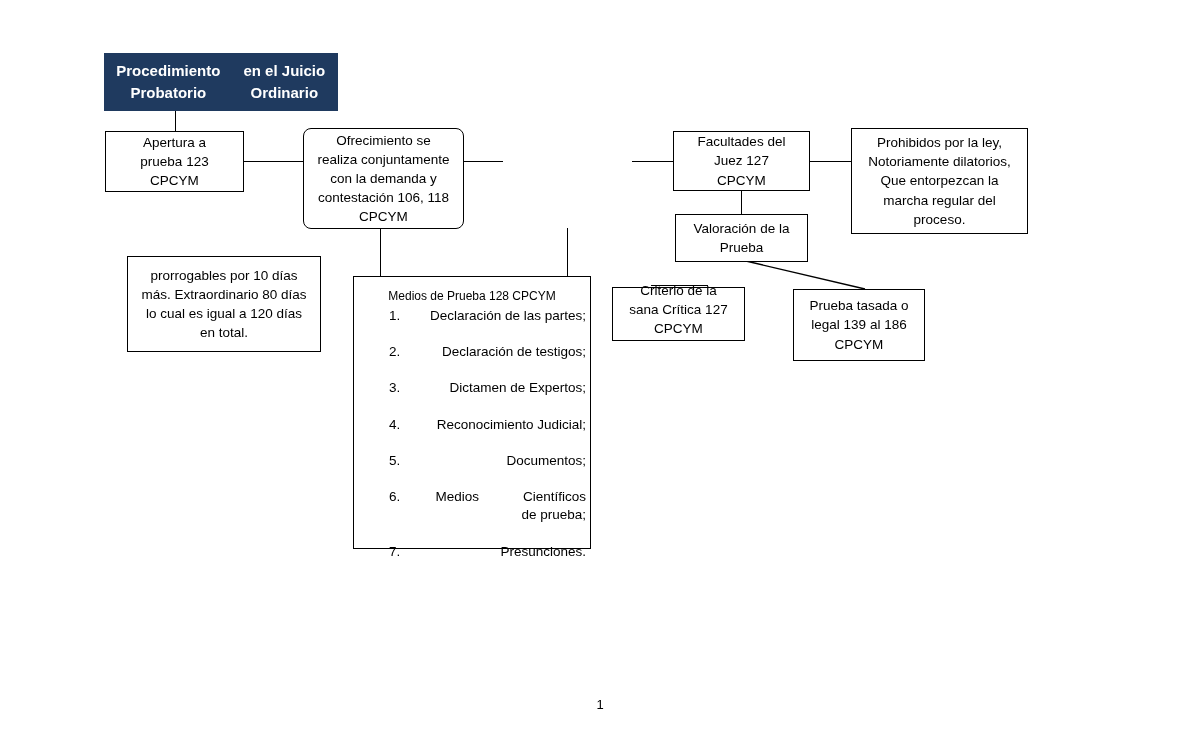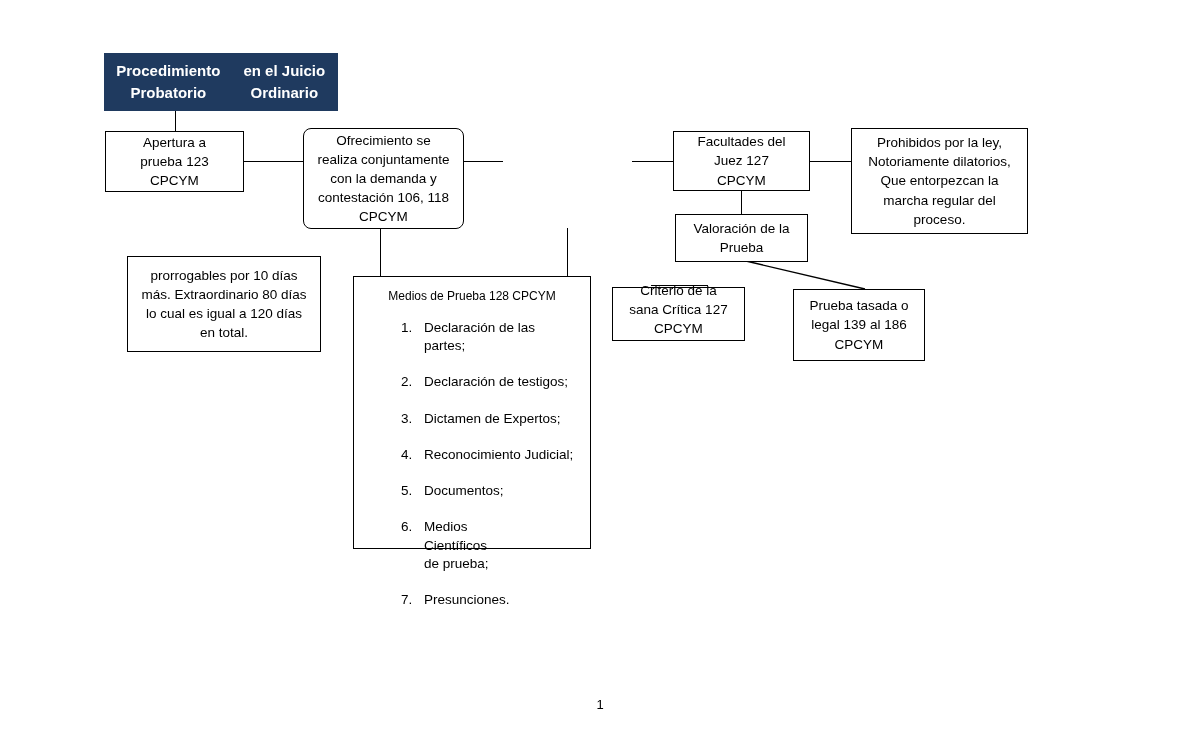--- a/index.html
+++ b/index.html
@@ -61,23 +61,24 @@
     font-size: 13.5px;
     z-index: 3;
   }
   .list-box .list-head {
     text-align: center;
     margin-top: 12px;
     margin-bottom: 4px;
     font-size: 12px;
   }
   .list-box ol {
-    margin: 16px;
+    margin: 4px;
     padding-left: 46px;
     list-style-type: decimal;
+    text-align: right;
   }
   .list-box ol li {
     margin-bottom: 18px;
     padding-left: 8px;
     line-height: 1.35;
     font-size: 13.5px;
   }
   .list-box ol li:last-child { margin-bottom: 0; }
   .wide-gap { display: inline-block; width: 44px; }
 

